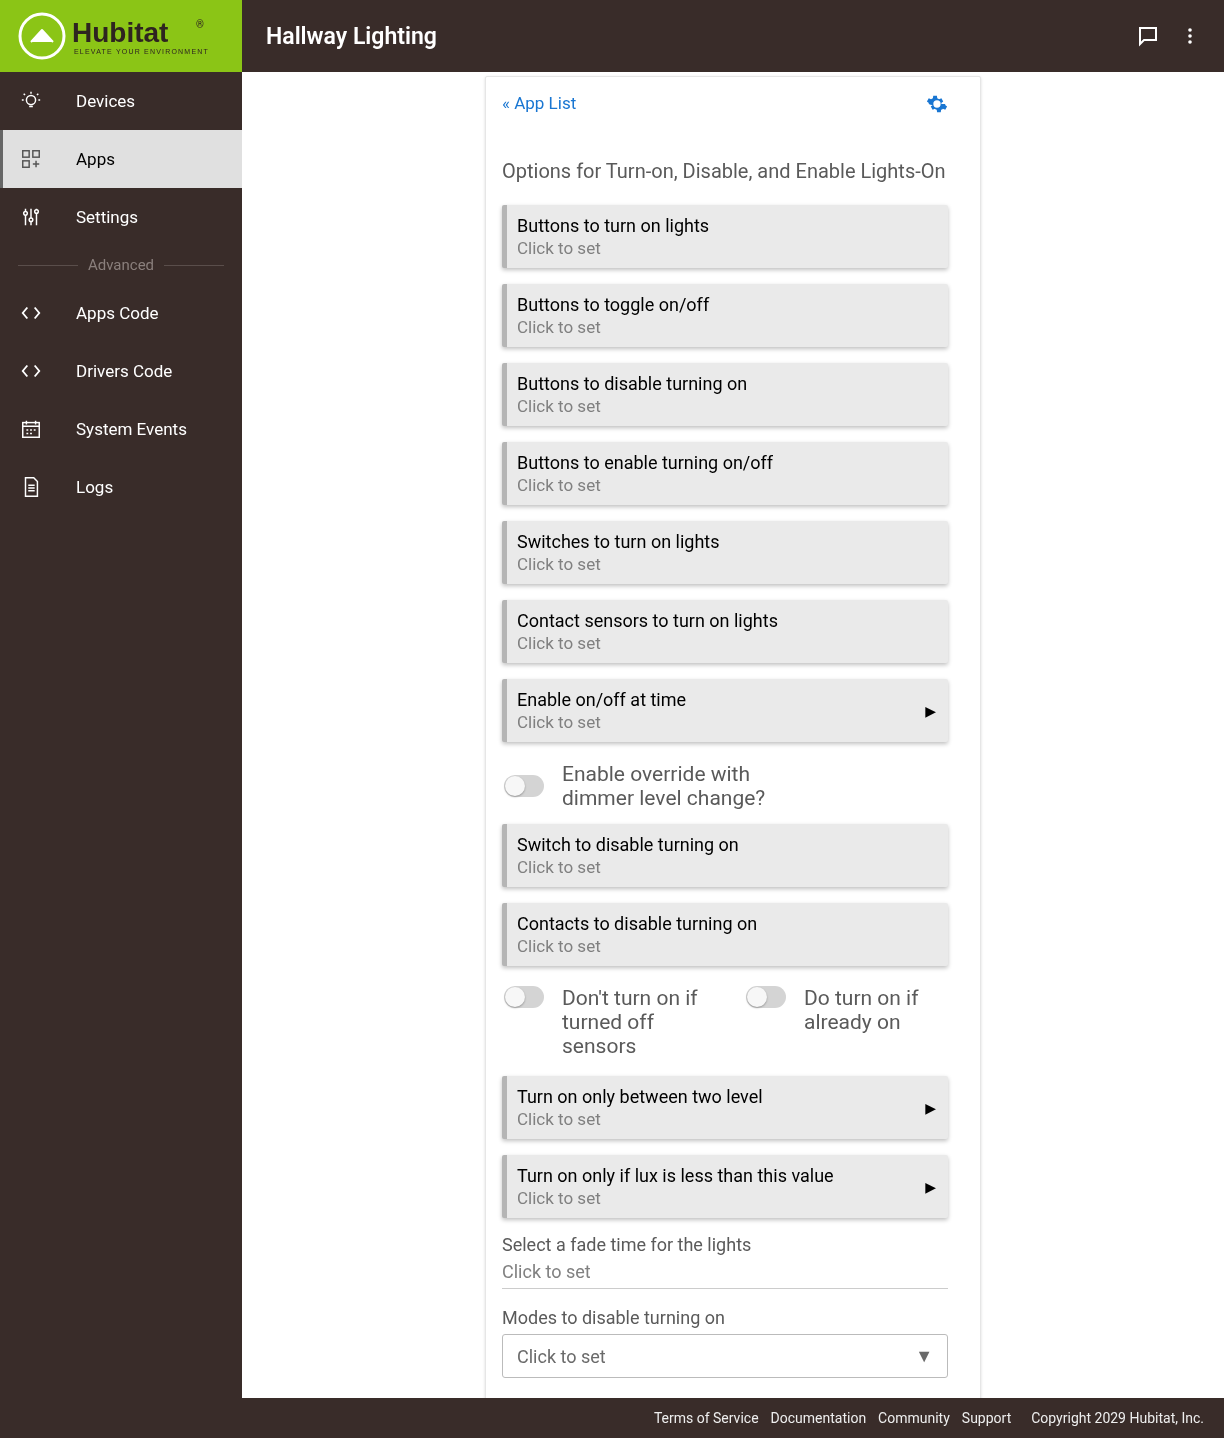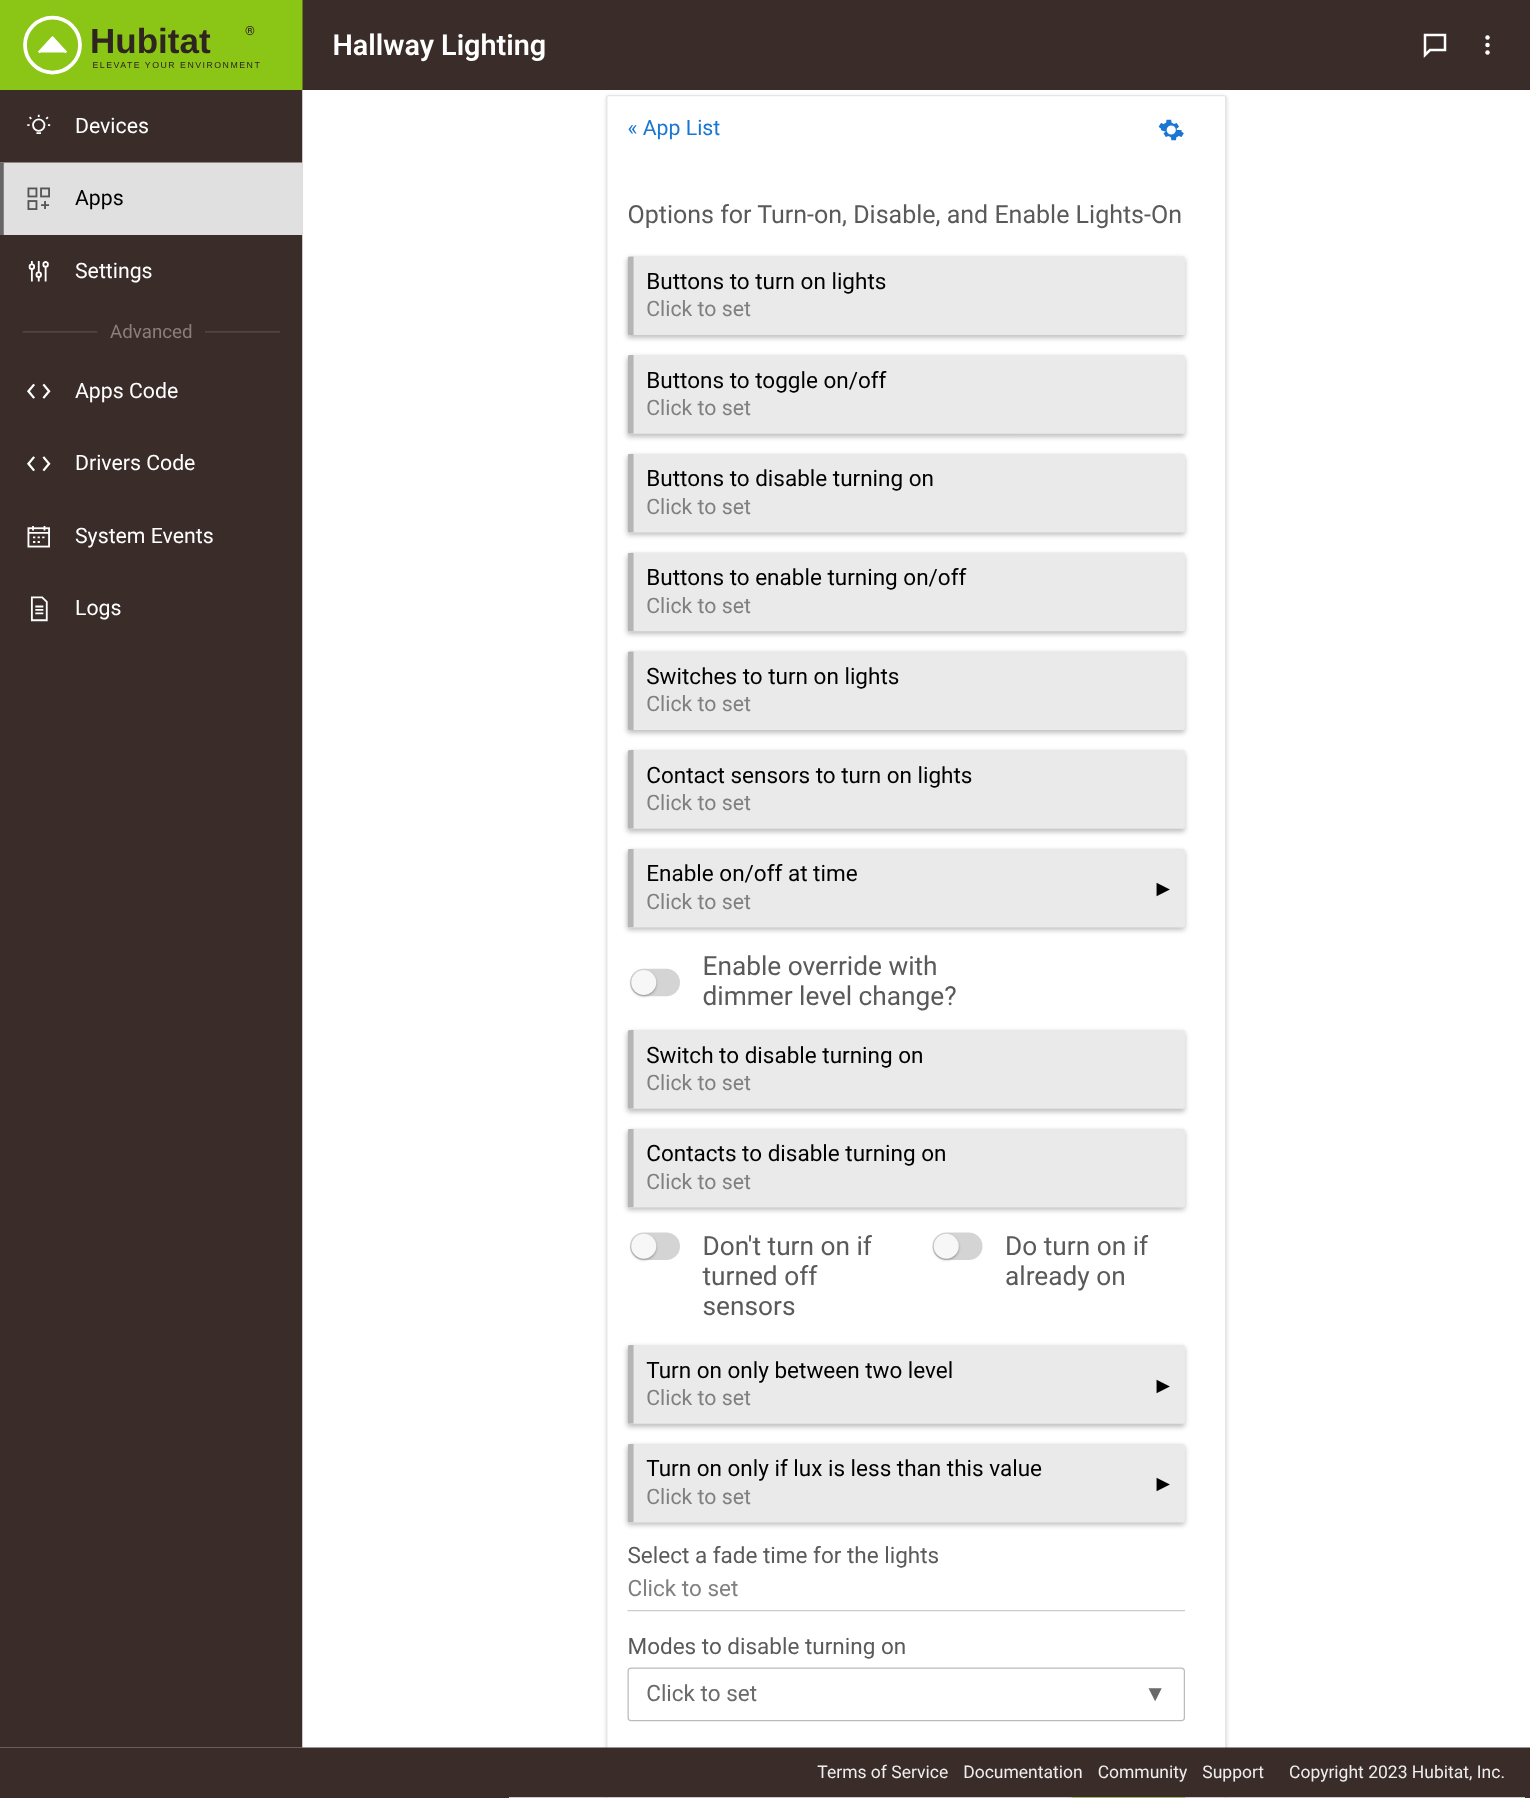--- a/index.html
+++ b/index.html
@@ -43,21 +43,21 @@
   .sidebar {
     width:242px;
     background:#392c29;
     color:#fff;
     flex:0 0 242px;
   }
   .nav-item {
     display:flex; align-items:center;
     height:58px;
     padding:0 18px;
-    gap:16px;
+    gap:32px;
     cursor:pointer;
     font-size:17px;
   }
   .nav-item.active {
     background:#e0e0e0;
     color:#000;
     border-left:3px solid #666;
     padding-left:15px;
   }
   .nav-item .nav-icon { width:26px; display:flex; justify-content:center; }
@@ -385,14 +385,14 @@
       </div>
     </div>
   </main>
 </div>
 
 <div class="footer">
   <a>Terms of Service</a>
   <a>Documentation</a>
   <a>Community</a>
   <a>Support</a>
-  <span class="copy">Copyright 2023 Hubitat, Inc.</span>
+  <span class="copy">Copyright 2029 Hubitat, Inc.</span>
 </div>
 
 </body></html>

